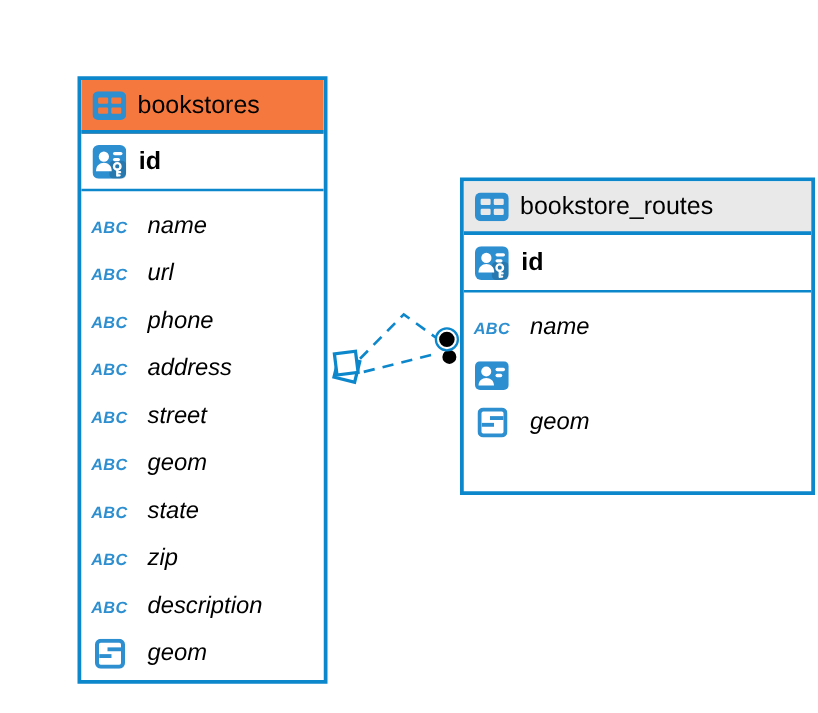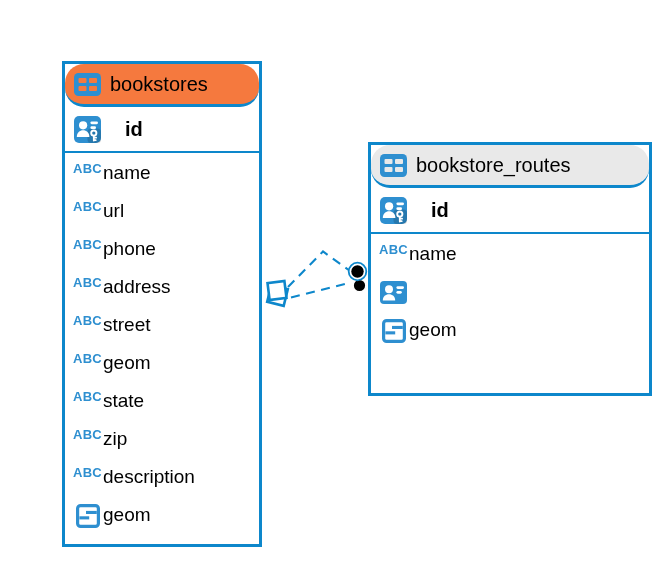--- a/index.html
+++ b/index.html
@@ -16,30 +16,30 @@
     overflow:hidden;font-family:"Liberation Sans",sans-serif;color:var(--text);
   }
   .er-table{
     position:absolute;background:#fff;border:3.5px solid var(--blue);
     box-sizing:border-box;overflow:hidden;z-index:1;
   }
   #table-0{left:62px;top:61px;width:200px;height:486px;}
   #table-1{left:368px;top:142px;width:284px;height:254px;}
   .tbl-header{
     display:flex;align-items:center;gap:9px;padding-left:9px;height:40px;
-    border-bottom:3px solid var(--blue);font-size:20px;border-radius:19px;
+    border-bottom:3px solid var(--blue);font-size:20px;
   }
   .tbl-header.orange{background:var(--orange);}
   .tbl-header.gray{background:var(--gray);}
   .pk-row{
-    display:flex;align-items:center;gap:24px;padding-left:9px;height:44px;
+    display:flex;align-items:center;gap:10px;padding-left:9px;height:44px;
     border-bottom:2.5px solid var(--blue);font-weight:bold;font-size:20px;
   }
   .cols{padding-top:9px;}
-  .col-row{display:flex;align-items:flex-start;gap:2px;padding-left:9px;height:38px;font-size:19px;}
+  .col-row{display:flex;align-items:center;gap:17px;padding-left:9px;height:38px;font-size:19px;font-style:italic;}
   .icon{display:inline-flex;width:27px;justify-content:center;align-items:center;color:var(--icon-blue);flex:none;}
   .abc-glyph{font-size:13px;font-weight:800;color:var(--icon-blue);letter-spacing:0.3px;line-height:1;}
   .orange .cell{fill:var(--orange);}
   .gray .cell{fill:var(--gray);}
   .relations{position:absolute;left:0;top:0;z-index:2;pointer-events:none;}
   .rel-line{stroke:var(--blue);stroke-width:2.1;fill:none;stroke-dasharray:9 6.5;}
   .rel-square{fill:#fff;stroke:var(--blue);stroke-width:2.6;}
   .rel-ring{fill:#fff;stroke:var(--blue);stroke-width:1.8;}
   .tbl-title,.col-label{white-space:nowrap;}
 </style>

